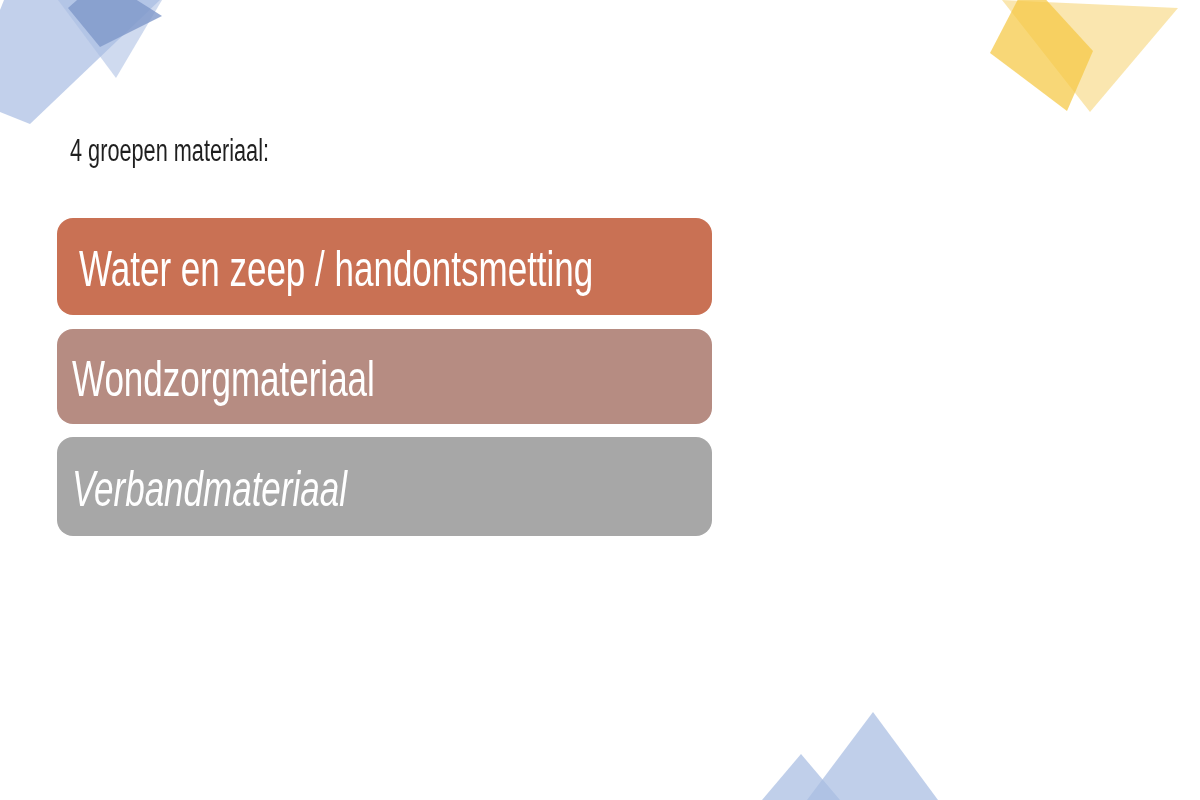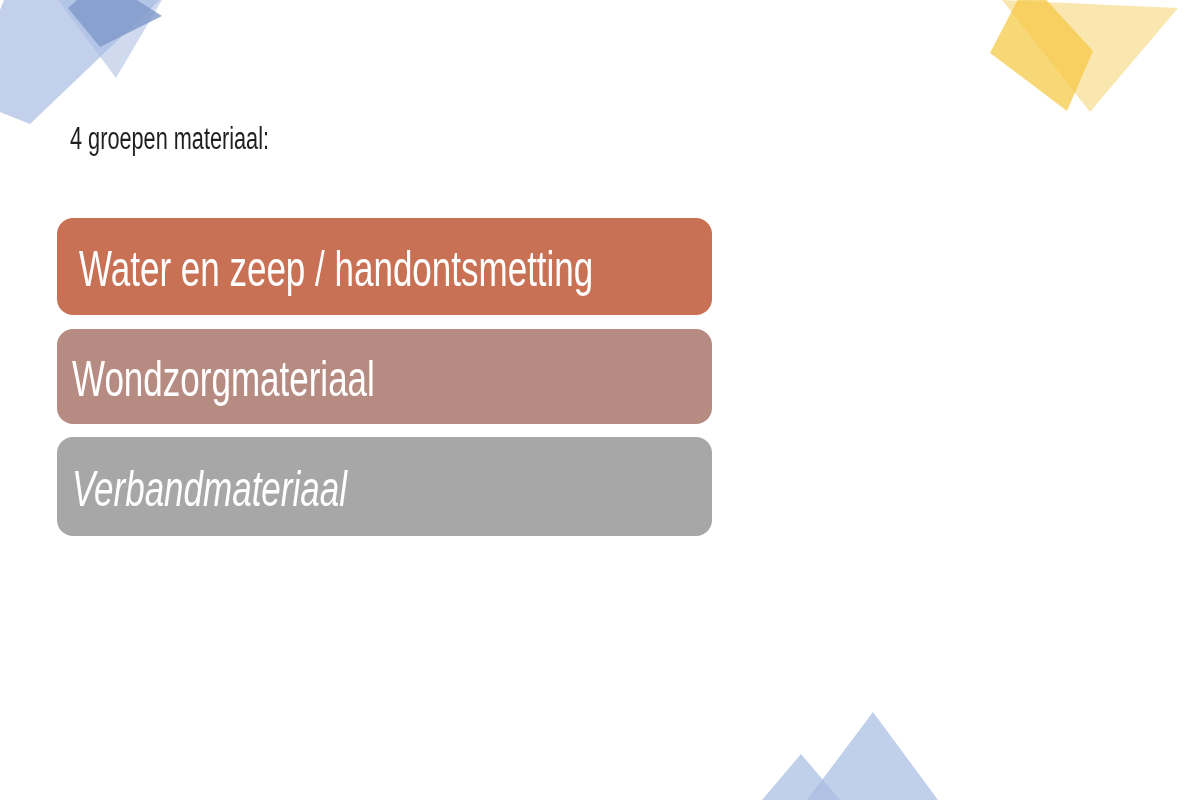--- a/index.html
+++ b/index.html
@@ -19,21 +19,21 @@
     position: absolute;
     left: 0;
     top: 0;
     width: 1200px;
     height: 800px;
     pointer-events: none;
   }
   .slide-title {
     position: absolute;
     left: 70px;
-    top: 121px;
+    top: 133px;
     margin: 0;
     font-size: 31px;
     font-weight: normal;
     color: #1f1f1f;
     white-space: nowrap;
   }
   .slide-title .squeeze,
   .bar .squeeze {
     display: inline-block;
     transform: scaleX(0.70);

